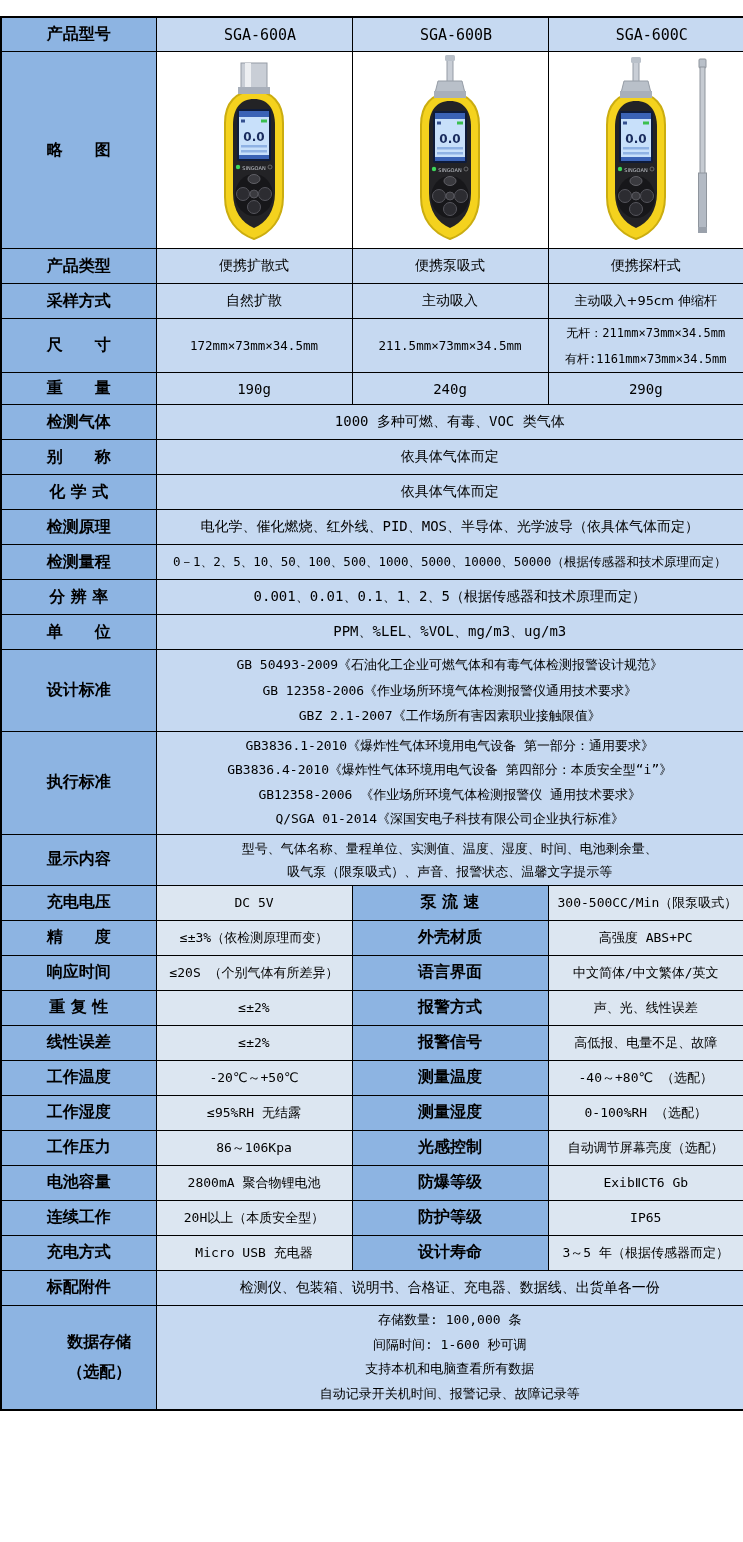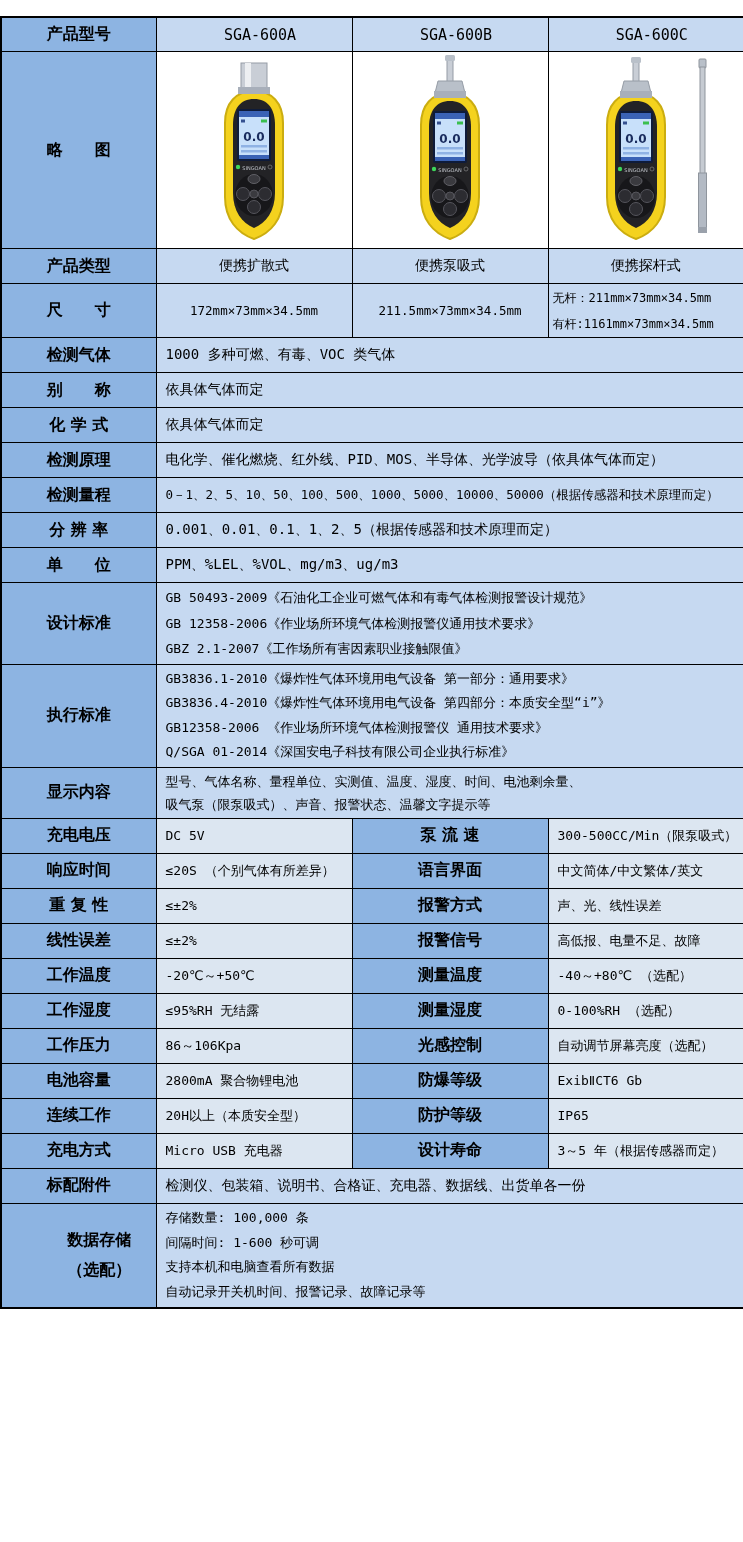--- a/index.html
+++ b/index.html
@@ -7,21 +7,21 @@
   #page{width:743px;margin-top:16px;}
   table{border-collapse:collapse;width:743px;table-layout:fixed;
     border:2px solid #000;}
   td{border:1px solid #000;padding:0;vertical-align:middle;overflow:hidden;}
   
   .lbl{background:#8DB4E2;font-weight:bold;font-size:16px;text-align:center;}
   .lt{background:#C6D9F1;padding-left:12px;}      
   .xl{background:#DCE6F1;}      
   .white{background:#ffffff;text-align:center;}
   
-  .mono{font-family:"DejaVu Sans Mono","DejaVu Sans",monospace;}
+  .mono{font-family:"DejaVu Sans Mono","DejaVu Sans",monospace;text-align:center;}
   .mdl{font-size:15px;text-align:center;}
   .val{font-size:14px;padding:0 9px;white-space:nowrap;}
   .ctr{text-align:center;padding:0;}
   .sm{font-size:13px;}
   .tight{font-size:12.5px;}
   .dim{font-size:12.5px;}
   .dimc{font-size:12px;padding:0 4px;white-space:nowrap;line-height:26px;}
   .lines{padding:2px 9px;}
   .lines div{white-space:nowrap;}
   .lh26 div{line-height:25.5px;}
@@ -155,32 +155,44 @@
   </td>
 </tr>
 
 <tr class="r37">
   <td class="lbl">产品类型</td>
   <td class="lt val ctr">便携扩散式</td>
   <td class="lt val ctr">便携泵吸式</td>
   <td class="lt val ctr">便携探杆式</td>
 </tr>
 
+<tr class="r37">
+  <td class="lbl">采样方式</td>
+  <td class="lt val ctr">自然扩散</td>
+  <td class="lt val ctr">主动吸入</td>
+  <td class="lt val ctr sm">主动吸入+95cm 伸缩杆</td>
+</tr>
 
 <tr class="r56">
   <td class="lbl">尺　　寸</td>
   <td class="lt val ctr mono dim">172mm×73mm×34.5mm</td>
   <td class="lt val ctr mono dim">211.5mm×73mm×34.5mm</td>
   <td class="lt mono dimc">
     <div>无杆：211mm×73mm×34.5mm</div>
     <div>有杆:1161mm×73mm×34.5mm</div>
   </td>
 </tr>
 
 
+<tr class="r34">
+  <td class="lbl">重　　量</td>
+  <td class="lt val ctr mono">190g</td>
+  <td class="lt val ctr mono">240g</td>
+  <td class="lt val ctr mono">290g</td>
+</tr>
 
 <tr class="r37">
   <td class="lbl">检测气体</td>
   <td class="lt val mono" colspan="3">1000 多种可燃、有毒、VOC 类气体</td>
 </tr>
 <tr class="r37">
   <td class="lbl">别　　称</td>
   <td class="lt val mono" colspan="3">依具体气体而定</td>
 </tr>
 <tr class="r37">
@@ -231,20 +243,26 @@
   </td>
 </tr>
 
 <tr class="r37">
   <td class="lbl">充电电压</td>
   <td class="xl val mono sm">DC 5V</td>
   <td class="lbl">泵 流 速</td>
   <td class="xl val mono sm">300-500CC/Min（限泵吸式）</td>
 </tr>
 <tr class="r37">
+  <td class="lbl">精　　度</td>
+  <td class="xl val mono sm">≤±3%（依检测原理而变）</td>
+  <td class="lbl">外壳材质</td>
+  <td class="xl val mono sm">高强度 ABS+PC</td>
+</tr>
+<tr class="r37">
   <td class="lbl">响应时间</td>
   <td class="xl val mono sm">≤20S （个别气体有所差异）</td>
   <td class="lbl">语言界面</td>
   <td class="xl val mono sm">中文简体/中文繁体/英文</td>
 </tr>
 <tr class="r37">
   <td class="lbl">重 复 性</td>
   <td class="xl val mono sm">≤±2%</td>
   <td class="lbl">报警方式</td>
   <td class="xl val mono sm">声、光、线性误差</td>

